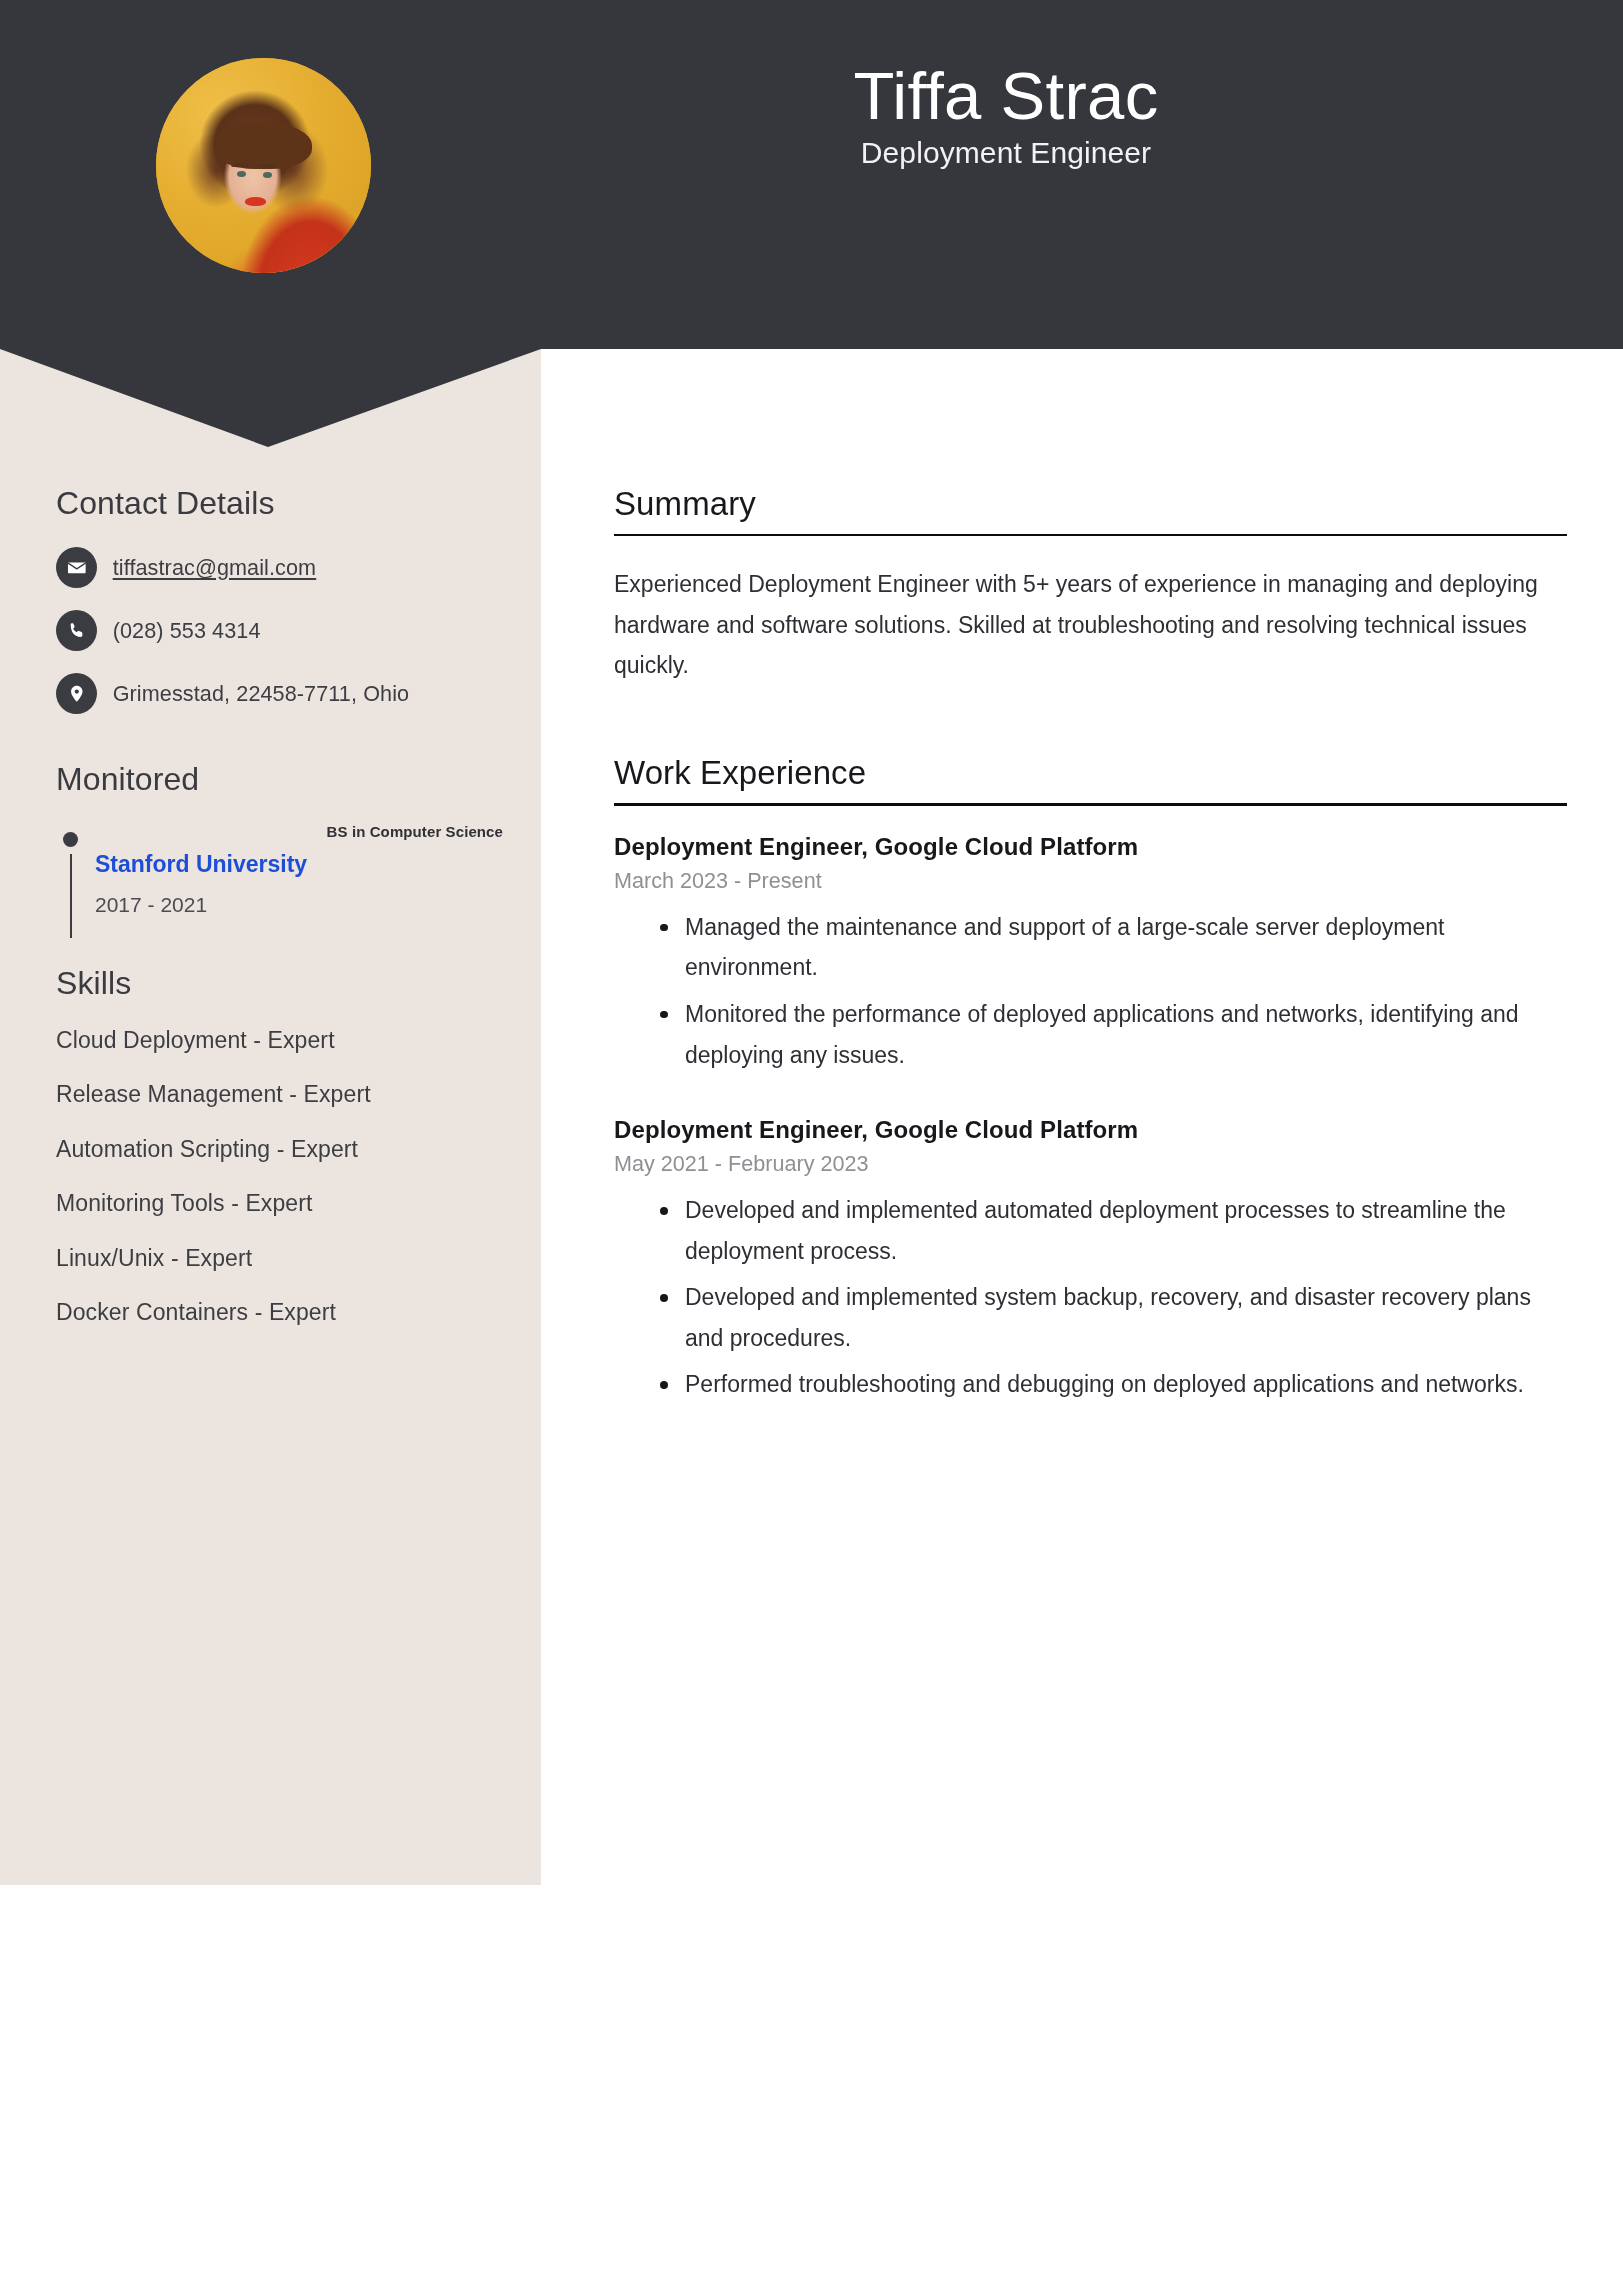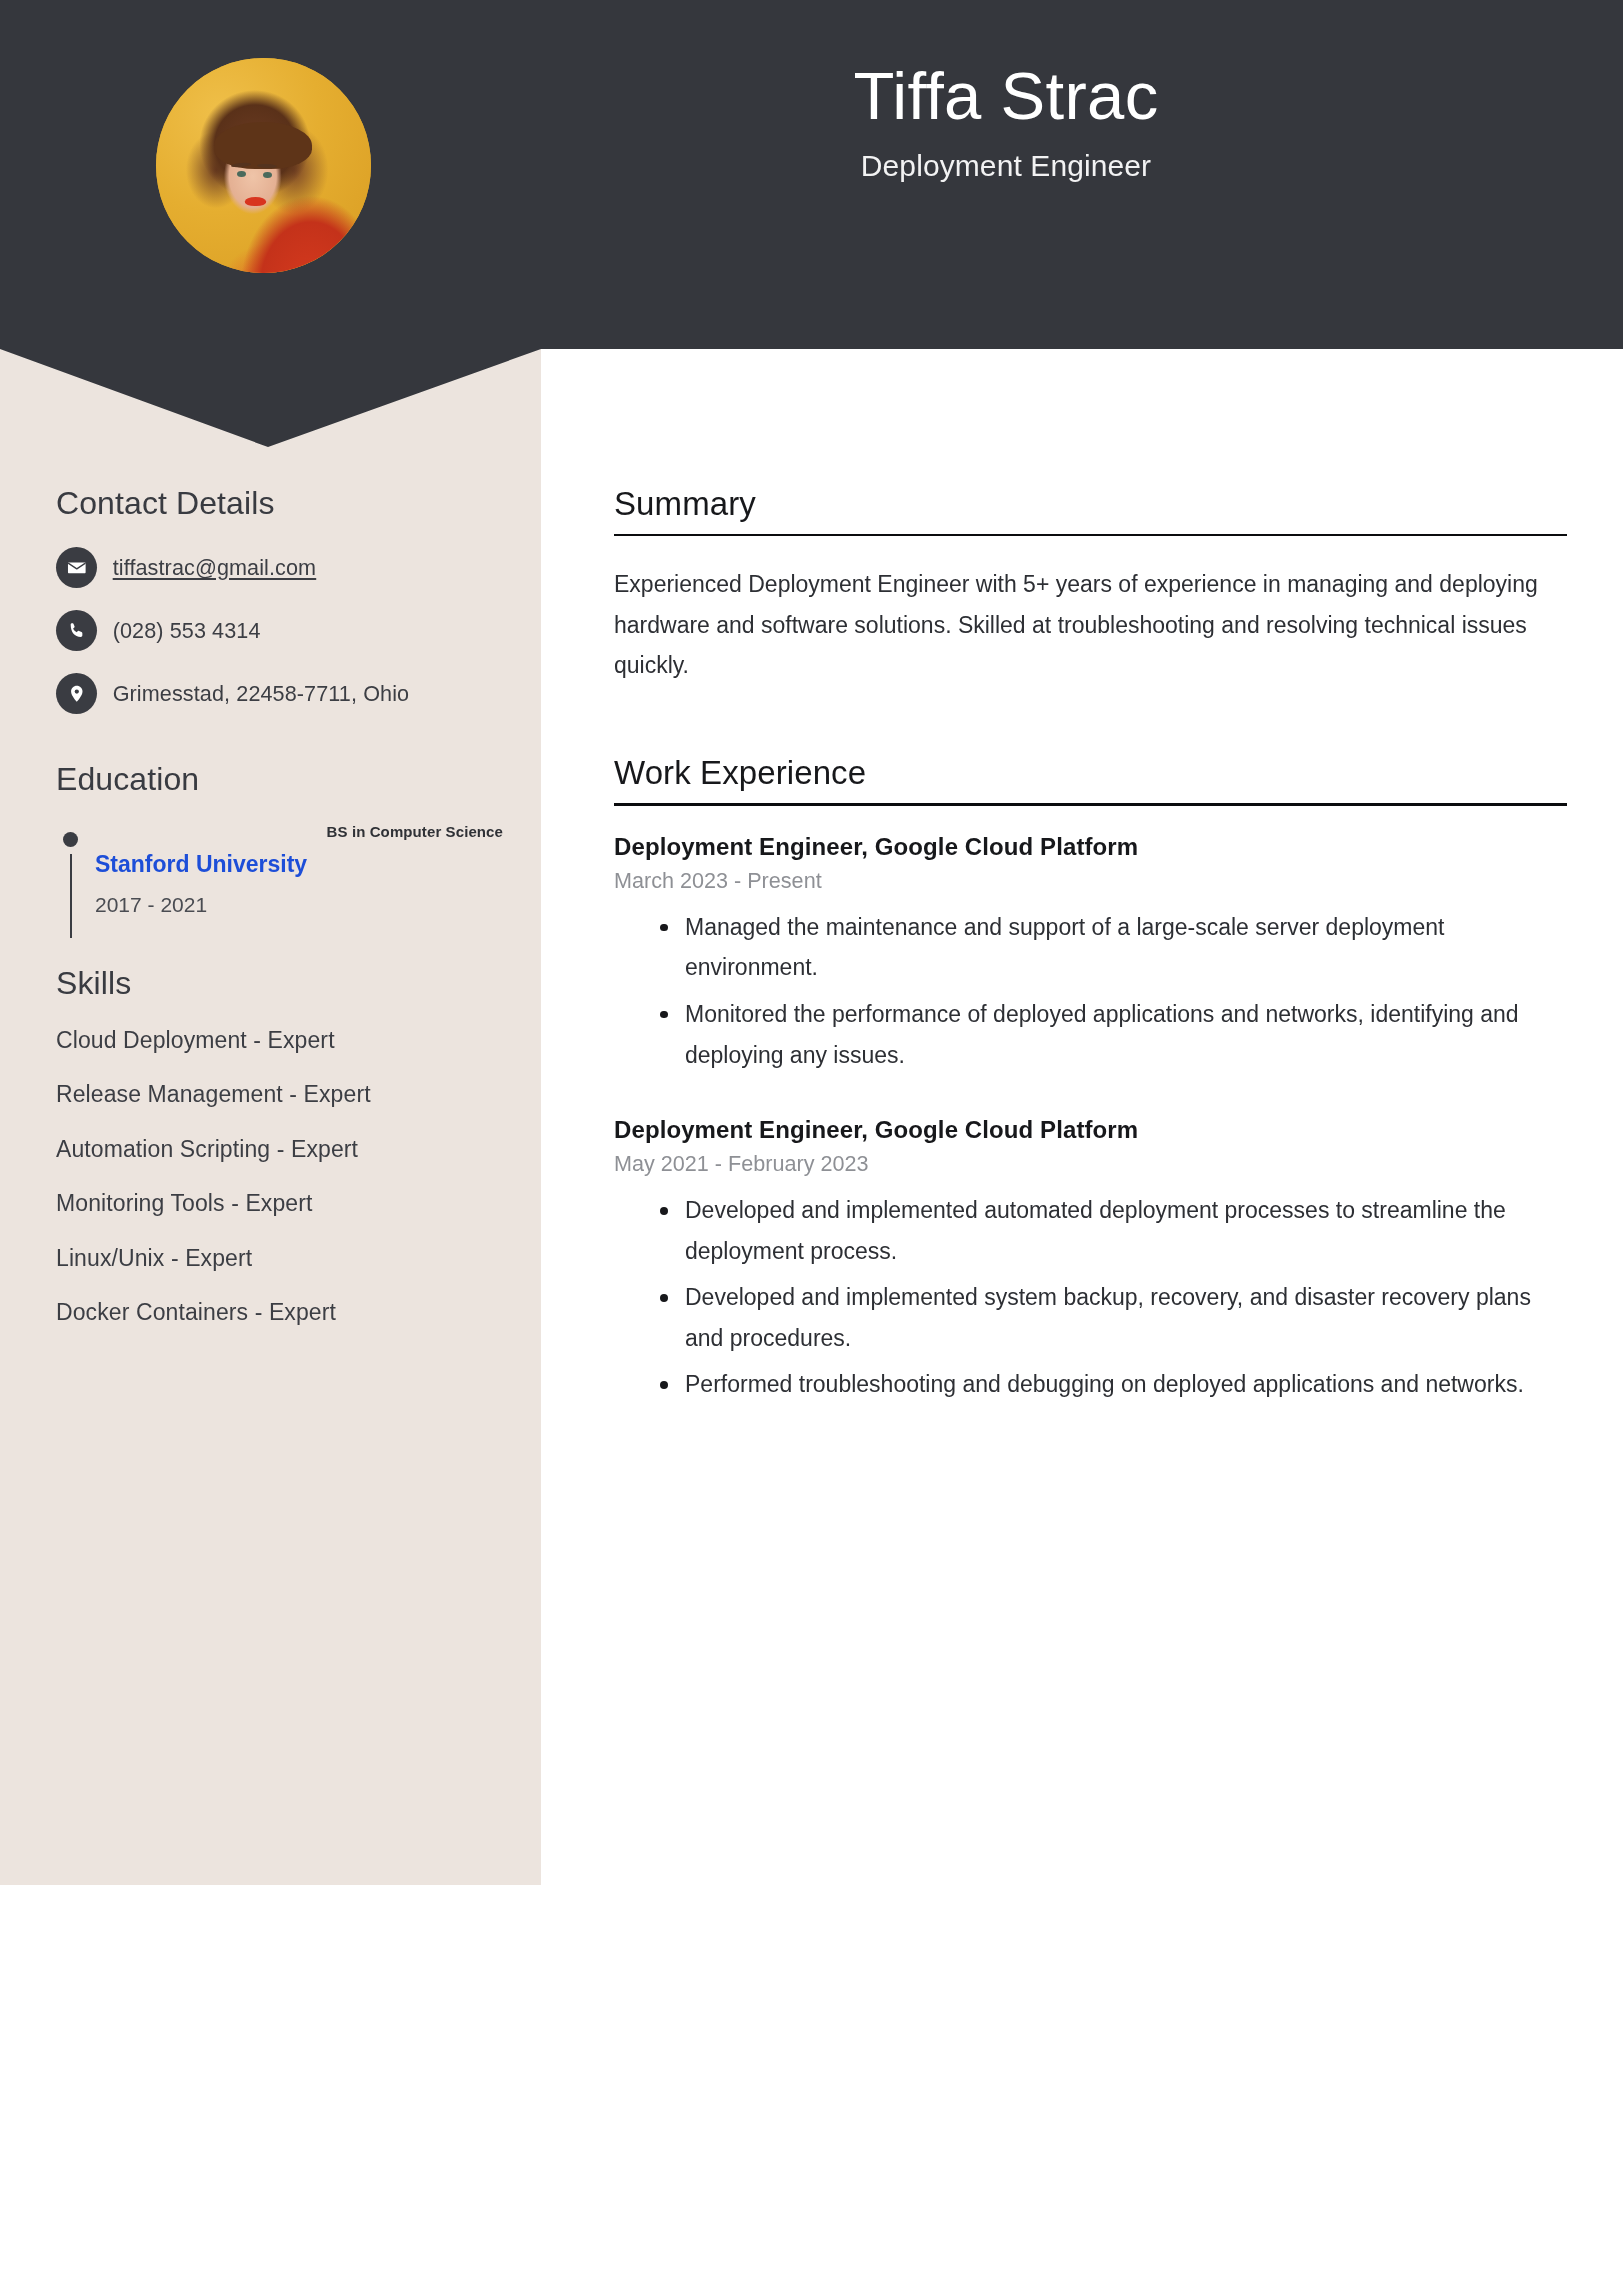--- a/index.html
+++ b/index.html
@@ -121,21 +121,21 @@
     color: #FFFFFF;
     letter-spacing: 0.3px;
     line-height: 1.12;
     margin: 0;
   }
   .job-title {
     font-size: 30px;
     font-weight: 300;
     color: #F2F2F3;
     letter-spacing: 0.1px;
-    margin: 16px 0 0 0;
+    margin: 3px 0 0 0;
   }
 
   
   .sidebar {
     position: absolute;
     left: 0;
     top: 485px;
     width: 541px;
     padding: 0 38px 0 56px;
     box-sizing: border-box;
@@ -355,21 +355,21 @@
     <div class="contact-row">
       <span class="contact-icon">
         <svg width="19.6" height="19.6" viewBox="0 0 24 24" aria-hidden="true">
           <path fill="#FFFFFF" d="M12 2.2c-3.9 0-7 3.1-7 7 0 5.2 7 12.6 7 12.6s7-7.4 7-12.6c0-3.9-3.1-7-7-7z"></path>
           <circle cx="12" cy="9.2" r="2.6" fill="#3A3C42"></circle>
         </svg>
       </span>
       <span class="contact-text">Grimesstad, 22458-7711, Ohio</span>
     </div>
 
-    <h2 class="side-heading education">Education</h2>
+    <h2 class="side-heading education">Monitored</h2>
 
     <div class="edu-item">
       <span class="edu-dot"></span>
       <span class="edu-line"></span>
       <p class="edu-degree">BS in Computer Science</p>
       <p class="edu-school">Stanford University</p>
       <p class="edu-dates">2017 - 2021</p>
     </div>
 
     <h2 class="side-heading skills">Skills</h2>

